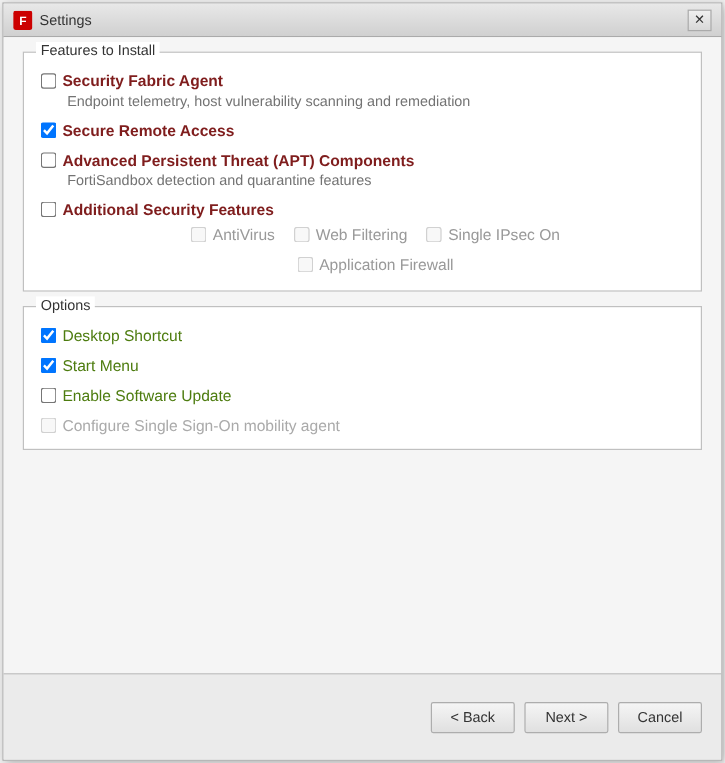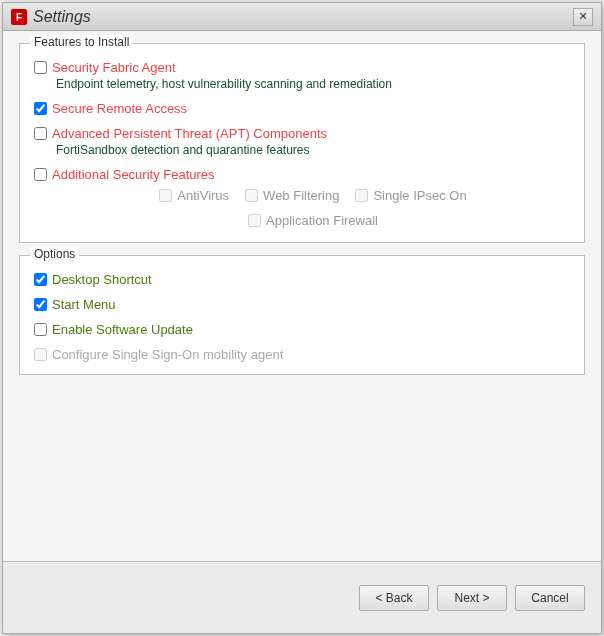--- a/index.html
+++ b/index.html
@@ -35,24 +35,23 @@
     .title-bar-icon {
       width: 16px;
       height: 16px;
       margin-right: 6px;
       display: flex;
       align-items: center;
       justify-content: center;
     }
     .title-bar-text {
       flex: 1;
-      font-size: 16px;
-      font-weight: normal;
-      color: #333;
-      font-style: italic;
+      font-size: 12px;
+      font-weight: normal;
+      color: #333;
     }
     .title-bar-close {
       width: 20px;
       height: 18px;
       background: linear-gradient(to bottom, #f0f0f0, #d8d8d8);
       border: 1px solid #aaa;
       display: flex;
       align-items: center;
       justify-content: center;
       font-size: 11px;
@@ -88,31 +87,31 @@
       margin-bottom: 10px;
     }
     .feature-item:last-child { margin-bottom: 0; }
     .checkbox-row {
       display: flex;
       align-items: center;
       gap: 5px;
       margin-bottom: 2px;
     }
     .checkbox-row label {
-      font-weight: normal;
-      color: #ef4444;
+      font-weight: bold;
+      color: #7f1d1d;
       font-size: 13px;
     }
     .checkbox-row.disabled label {
       color: #999;
       font-weight: normal;
     }
     .feature-desc {
       padding-left: 22px;
-      color: #14532d;
+      color: #737373;
       font-size: 12px;
       margin-bottom: 2px;
     }
     .sub-options {
       padding-left: 22px;
       display: flex;
       flex-wrap: wrap;
       gap: 4px 16px;
       margin-top: 6px;
       justify-content: center;

